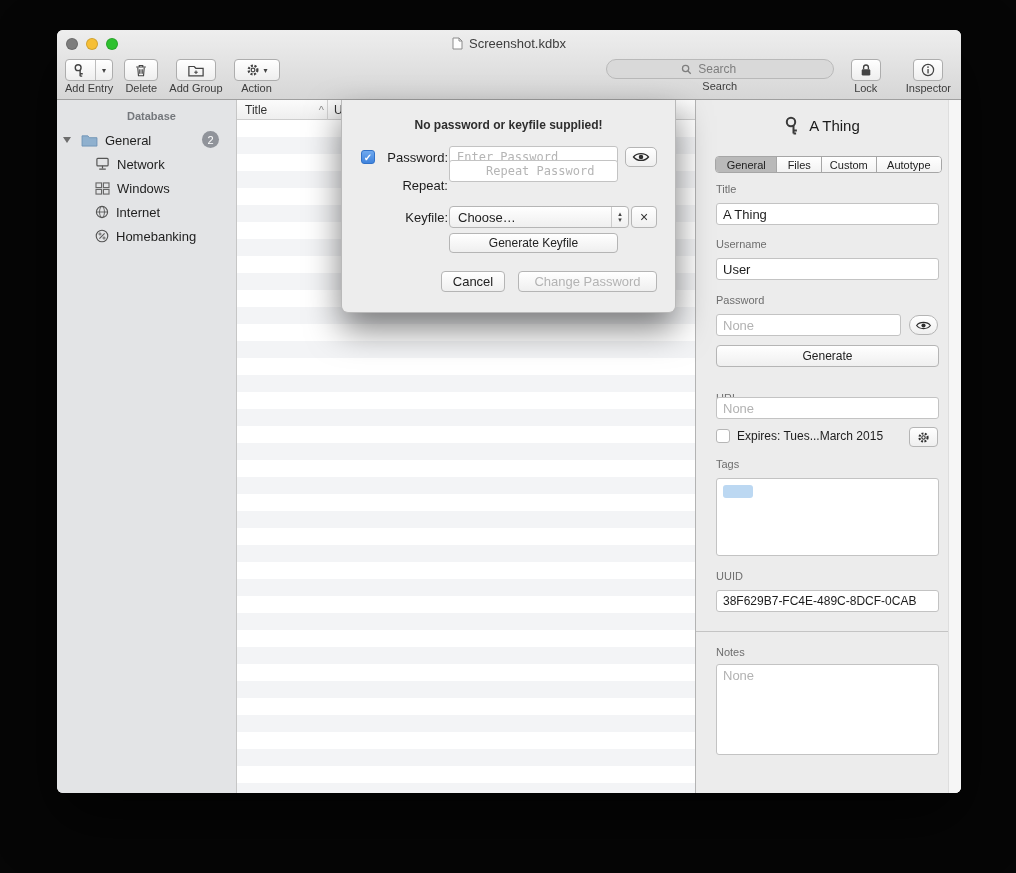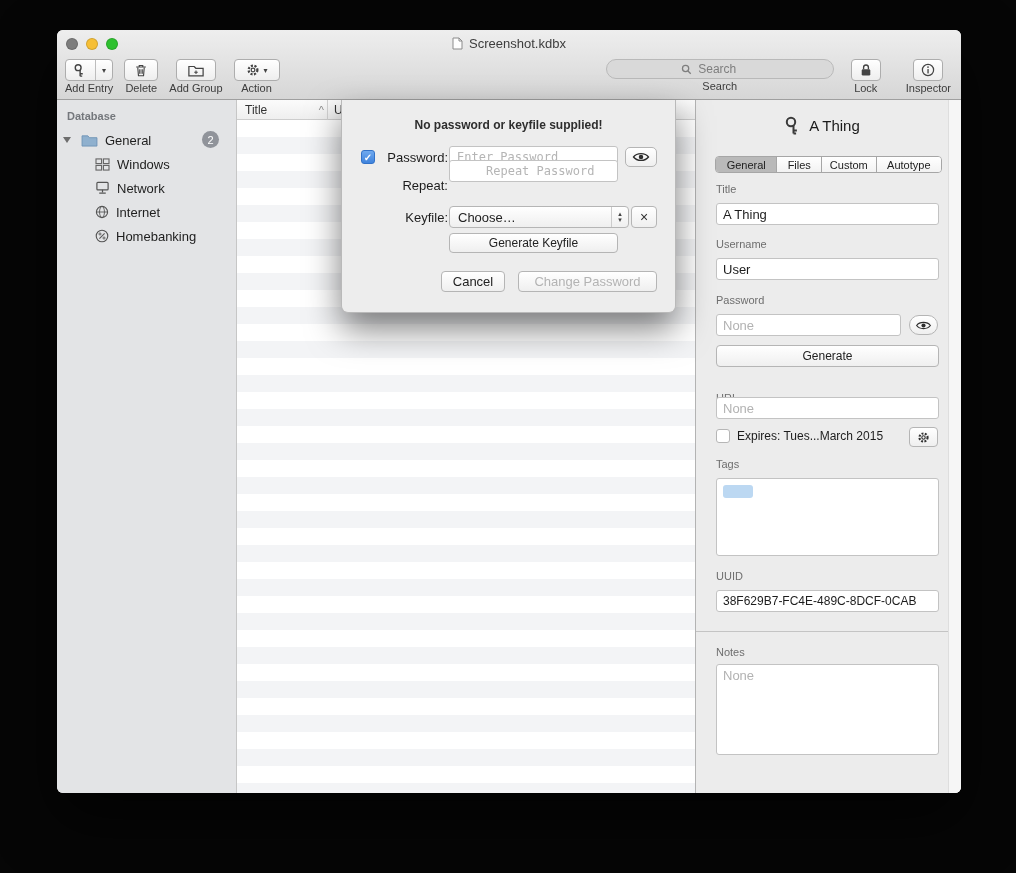--- a/index.html
+++ b/index.html
@@ -19,21 +19,21 @@
   .tb-btn{height:22px;border:1px solid #adadad;border-radius:4px;background:linear-gradient(#ffffff,#eeeeee);display:flex;align-items:center;justify-content:center;box-shadow:inset 0 1px 0 rgba(255,255,255,.7);box-sizing:border-box;}
   .tb-label{font-size:11px;color:#3c3c3c;margin-top:1px;}
   .seg-main{display:flex;align-items:center;justify-content:center;width:30px;height:100%;}
   .seg-arrow{display:flex;align-items:center;justify-content:center;width:17px;height:100%;border-left:1px solid #bdbdbd;font-size:8px;color:#444;}
   .tb-right{margin-left:auto;display:flex;align-items:flex-start;}
   .searchfield{width:228px;height:20px;border-radius:11px;border:1px solid #b9b9b9;background:#d9d9d9;display:flex;align-items:center;justify-content:center;gap:4px;box-sizing:border-box;}
   .searchfield input{border:none;background:transparent;outline:none;width:58px;font-size:12px;color:#333;font-family:"Liberation Sans",sans-serif;}
   .searchfield input::placeholder{color:#7e7e7e;}
   
   .sidebar{position:absolute;left:0;top:70px;bottom:0;width:180px;background:#e3e4e6;border-right:1px solid #c6c6c6;box-sizing:border-box;}
-  .sb-header{font-size:11px;font-weight:bold;color:#74777c;padding:10px 0 6px 10px;}
+  .sb-header{font-size:11px;font-weight:bold;color:#74777c;padding:10px 0 6px 10px;text-align:center;}
   .sb-row{height:24px;display:flex;align-items:center;font-size:13px;color:#1e1e1e;position:relative;}
   .sb-root{padding-left:6px;gap:7px;}
   .tri-down{width:0;height:0;border-left:4.5px solid transparent;border-right:4.5px solid transparent;border-top:6px solid #6d6d6d;margin-right:3px;}
   .sb-child{padding-left:38px;gap:7px;}
   .badge{position:absolute;right:17px;top:3px;min-width:17px;height:17px;border-radius:9px;background:#90939a;color:#fff;font-size:11px;display:flex;align-items:center;justify-content:center;padding:0 4px;box-sizing:border-box;}
   
   .etable{position:absolute;left:180px;top:70px;right:266px;bottom:0;background:#fff;}
   .thead{height:20px;border-bottom:1px solid #cdcdcd;background:linear-gradient(#fbfbfb,#efefef);display:flex;align-items:center;font-size:12px;color:#333;box-sizing:border-box;}
   .th1{width:90px;padding-left:8px;display:flex;align-items:center;justify-content:space-between;box-sizing:border-box;}
   .sortglyph{color:#8a8a8a;font-size:11px;margin-right:3px;}
@@ -202,37 +202,37 @@
         <span>
           <svg width="17" height="13" viewBox="0 0 18 14">
               <path d="M1 2 h6.2 l1.8 2 H17 v9 H1 z" fill="#8fb0ce" stroke="#6e93b5"></path>
             </svg>
         </span>
         <span>General</span>
         <span class="badge">2</span>
       </div>
       <div class="sb-row sb-child">
         <span>
+          <svg width="15" height="14" viewBox="0 0 16 15">
+              <rect x="2" y="1.5" width="12" height="8" rx="1" fill="none" stroke="#555" stroke-width="1.3"></rect>
+              <path d="M8 9.5 V12 M4.5 13 h7" stroke="#555" stroke-width="1.3" fill="none"></path>
+            </svg>
+        </span>
+        <span>Network</span>
+      </div>
+      <div class="sb-row sb-child">
+        <span>
           <svg width="15" height="13" viewBox="0 0 16 14">
               <rect x="1" y="1" width="6" height="5" fill="none" stroke="#666" stroke-width="1.2"></rect>
               <rect x="9" y="1" width="6" height="5" fill="none" stroke="#666" stroke-width="1.2"></rect>
               <rect x="1" y="8" width="6" height="5" fill="none" stroke="#666" stroke-width="1.2"></rect>
               <rect x="9" y="8" width="6" height="5" fill="none" stroke="#666" stroke-width="1.2"></rect>
             </svg>
         </span>
         <span>Windows</span>
-      </div>
-      <div class="sb-row sb-child">
-        <span>
-          <svg width="15" height="14" viewBox="0 0 16 15">
-              <rect x="2" y="1.5" width="12" height="8" rx="1" fill="none" stroke="#555" stroke-width="1.3"></rect>
-              <path d="M8 9.5 V12 M4.5 13 h7" stroke="#555" stroke-width="1.3" fill="none"></path>
-            </svg>
-        </span>
-        <span>Network</span>
       </div>
       <div class="sb-row sb-child">
         <span>
           <svg width="14" height="14" viewBox="0 0 16 16">
               <circle cx="8" cy="8" r="6.4" fill="none" stroke="#555" stroke-width="1.3"></circle>
               <ellipse cx="8" cy="8" rx="2.8" ry="6.4" fill="none" stroke="#555" stroke-width="1"></ellipse>
               <path d="M1.6 8 h12.8" stroke="#555" stroke-width="1"></path>
             </svg>
         </span>
         <span>Internet</span>

